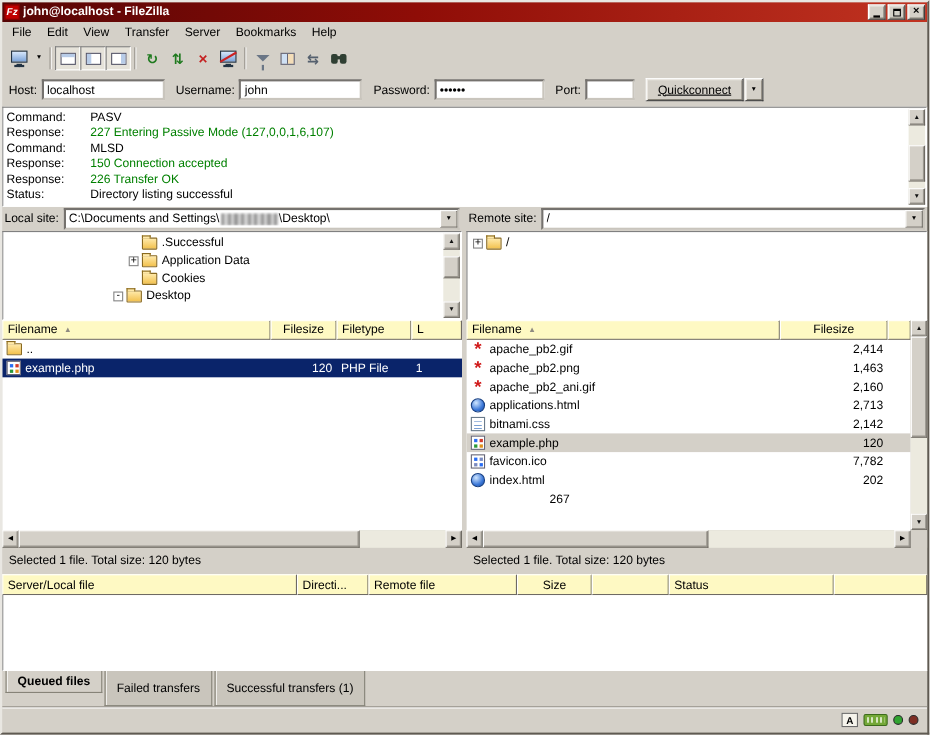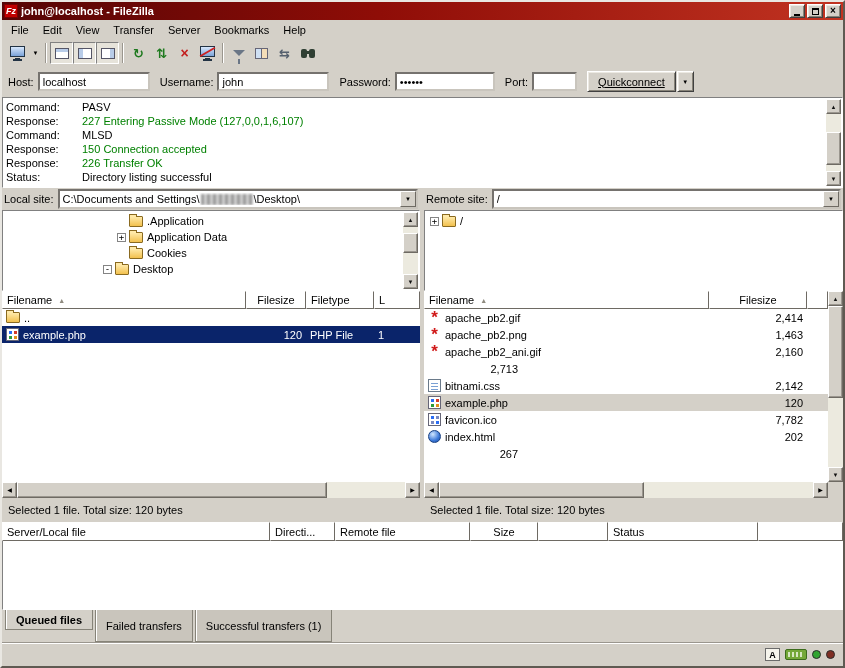--- a/index.html
+++ b/index.html
@@ -97,21 +97,21 @@
     border:1px solid #8a6a20;border-radius:1px;position:relative;margin-right:4px;}
   .folder::before{content:"";position:absolute;left:-1px;top:-3px;width:6px;height:2px;background:#ffe9a8;border:1px solid #8a6a20;border-bottom:none;}
   
   .lists{flex:0 0 207px;display:flex;}
   .listpane{display:flex;flex-direction:column;}
   .listpane.left{width:418px;flex:0 0 418px;}
   .listpane.right{width:419px;flex:0 0 419px;}
   .list-top{flex:1;display:flex;overflow:hidden;}
   .list-col{flex:1;display:flex;flex-direction:column;overflow:hidden;}
   .list-header{flex:0 0 18px;display:flex;}
-  .hc{background:#ffffff;border:1px solid;border-color:#fff #6e6a63 #6e6a63 #fff;
+  .hc{background:#fef9c3;border:1px solid;border-color:#fff #6e6a63 #6e6a63 #fff;
     padding:0 4px;display:flex;align-items:center;white-space:nowrap;overflow:hidden;}
   .hc.rightal{justify-content:center;}
   .sortmark{font-size:7px;color:#8f8b80;margin-left:6px;}
   .list-rows{flex:1;background:#fff;overflow:hidden;}
   .lrow{height:17px;display:flex;align-items:center;}
   .cell{padding:0 4px;height:17px;display:flex;align-items:center;white-space:nowrap;overflow:hidden;}
   .cell.rightal{justify-content:flex-end;}
   .c-fn{flex:0 0 244px}.c-fs{flex:0 0 60px}.c-ft{flex:0 0 68px}.c-lm{flex:1 1 auto}
   .c-rfn{flex:0 0 285px}.c-rfs{flex:0 0 98px}.c-fill{flex:1 1 auto}
   .hsc-row{flex:0 0 16px;display:flex;}
@@ -287,21 +287,21 @@
               <span>\Desktop\</span>
             </span>
           <div class="cb-btn">
               <span class="caret">▼</span>
             </div>
         </div>
       </div>
       <div class="tree">
         <div class="tree-row" style="padding-left:126px;">
             <span class="folder"></span>
-            <span>.Application</span>
+            <span>.Successful</span>
           </div>
         <div class="tree-row" style="padding-left:114px;">
             <span class="exp">+</span>
             <span class="folder"></span>
             <span>Application Data</span>
           </div>
         <div class="tree-row" style="padding-left:126px;">
             <span class="folder"></span>
             <span>Cookies</span>
           </div>
@@ -418,20 +418,24 @@
                 <span class="cell c-rfs rightal">1,463</span>
               </div>
             <div class="lrow">
                 <span class="cell c-rfn">
                   <span class="fi fi-img">*</span>
                   <span>apache_pb2_ani.gif</span>
                 </span>
                 <span class="cell c-rfs rightal">2,160</span>
               </div>
             <div class="lrow">
+                <span class="cell c-rfn">
+                  <span class="fi fi-html"></span>
+                  <span>applications.html</span>
+                </span>
                 <span class="cell c-rfs rightal">2,713</span>
               </div>
             <div class="lrow">
                 <span class="cell c-rfn">
                   <span class="fi fi-css"></span>
                   <span>bitnami.css</span>
                 </span>
                 <span class="cell c-rfs rightal">2,142</span>
               </div>
             <div class="lrow" style="background-color: rgb(212, 208, 200);">

